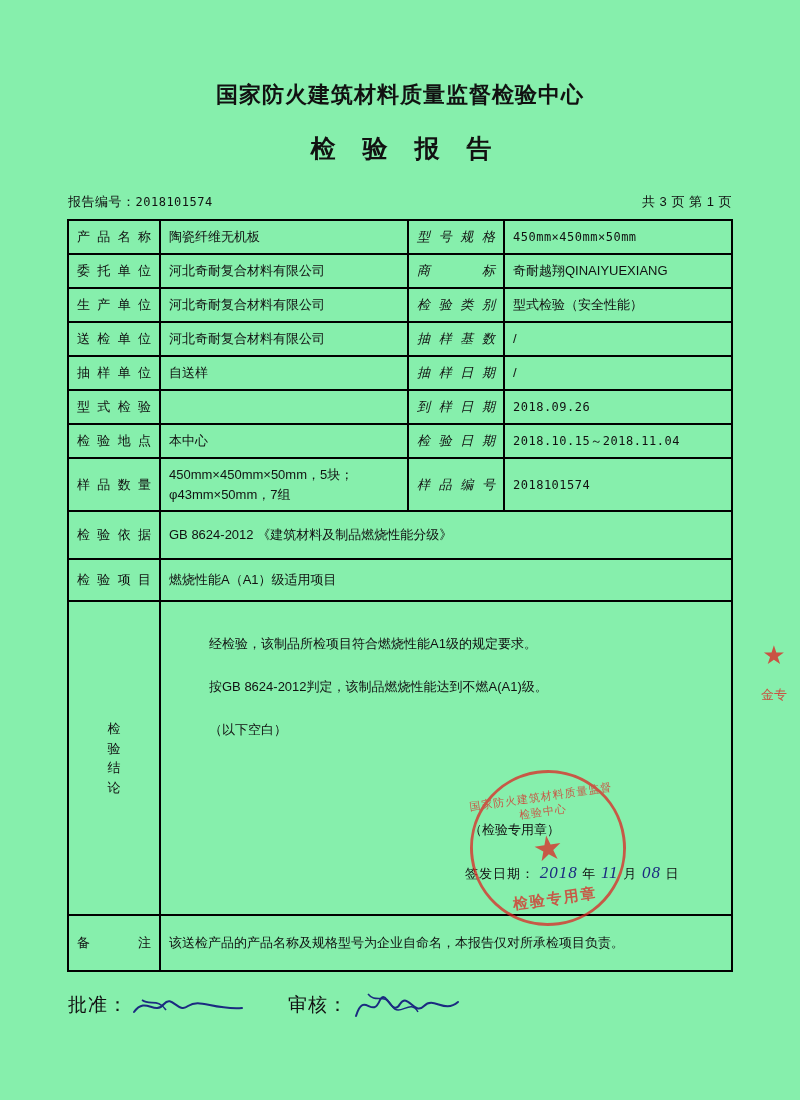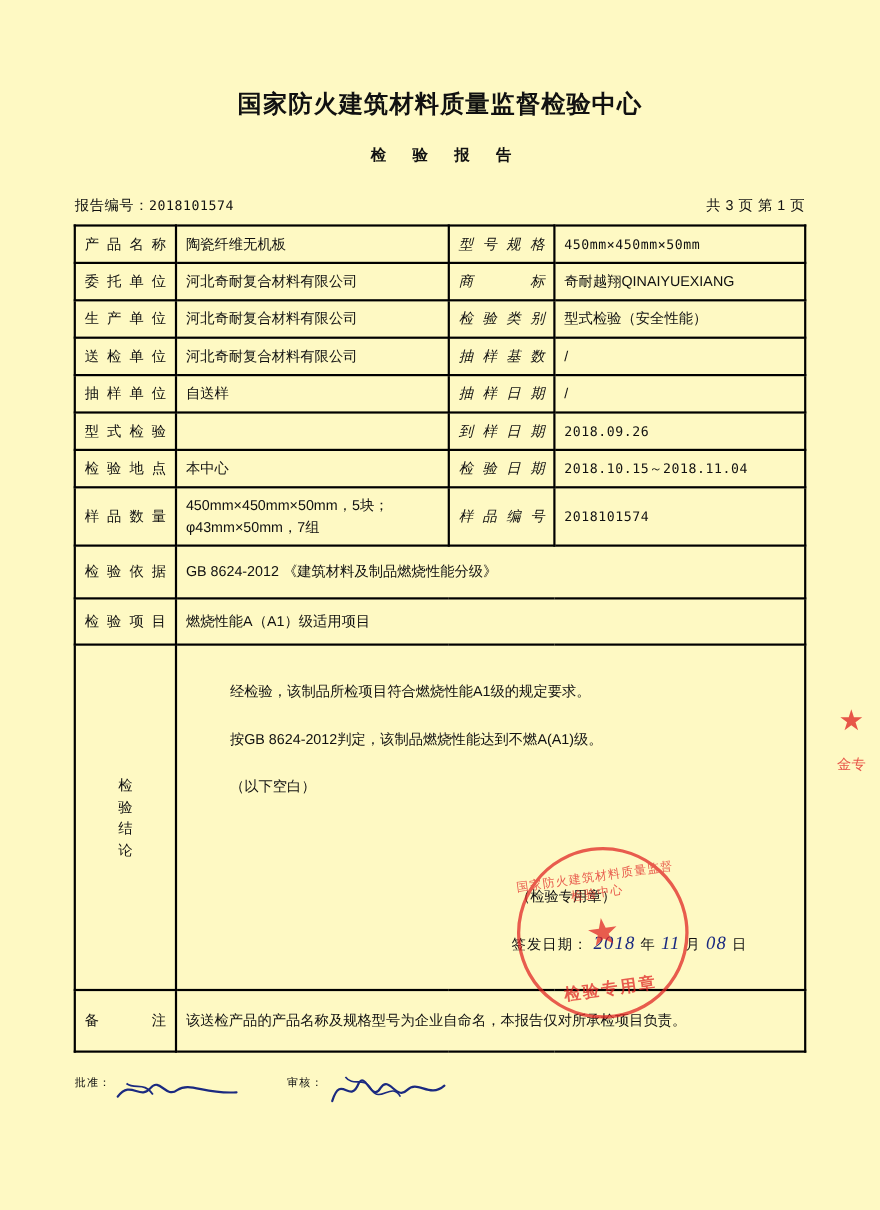--- a/index.html
+++ b/index.html
@@ -13,32 +13,32 @@
     position: relative;
     font-family: "Liberation Sans", "DejaVu Sans", sans-serif;
     color: #111;
     overflow: hidden;
   }
   .page {
     position: absolute;
     left: 0; top: 0;
     width: 800px;
     height: 1100px;
-    background: #fef9c3;
+    background: #86efac;
   }
   .title-main {
     text-align: center;
     font-size: 22px;
     font-weight: bold;
     letter-spacing: 1px;
     margin-top: 80px;
   }
   .title-sub {
     text-align: center;
-    font-size: 14px;
+    font-size: 25px;
     font-weight: bold;
     letter-spacing: 10px;
     margin-top: 22px;
     padding-left: 12px;
   }
   .meta-row {
     display: flex;
     justify-content: space-between;
     align-items: flex-start;
     margin: 28px 68px 8px 68px;
@@ -113,21 +113,21 @@
     position: absolute;
     left: 296px;
     top: 252px;
     font-size: 13px;
     letter-spacing: 1px;
   }
   .remark-body { padding: 14px 10px 14px 14px; }
   .footer-signs {
     display: flex;
     margin: 14px 68px 0 68px;
-    font-size: 10px;
+    font-size: 19px;
     align-items: flex-start;
   }
   .sig-block {
     display: flex;
     align-items: flex-start;
   }
   .sig-label { padding-top: 6px; letter-spacing: 1px;}
   .sig-img { width: 120px; height: 40px; position: relative; }
   .sp1 { width: 40px; }
   .sp2 { width: 40px; }

